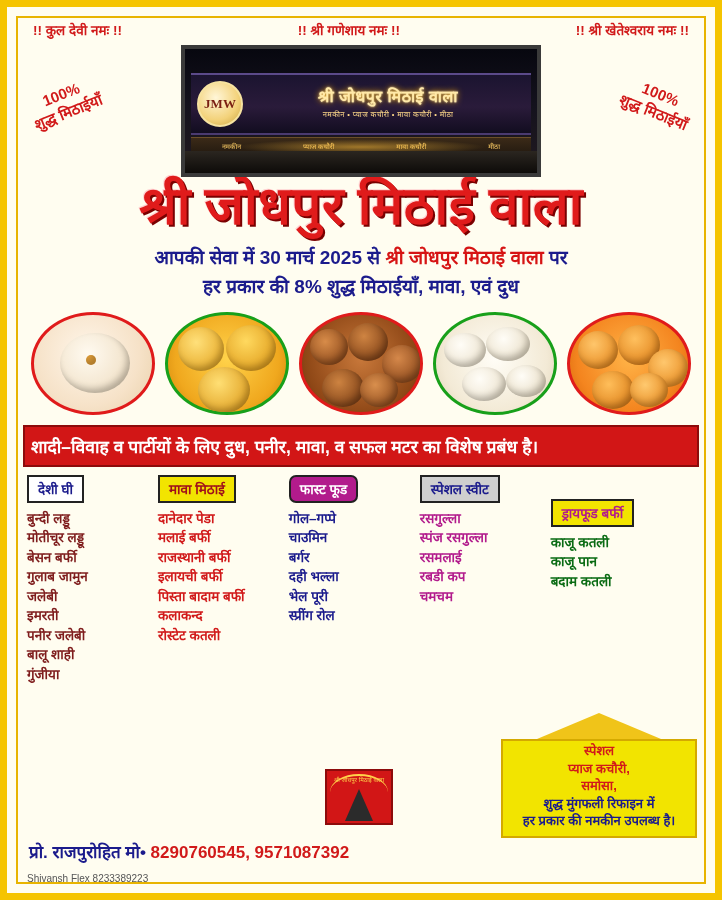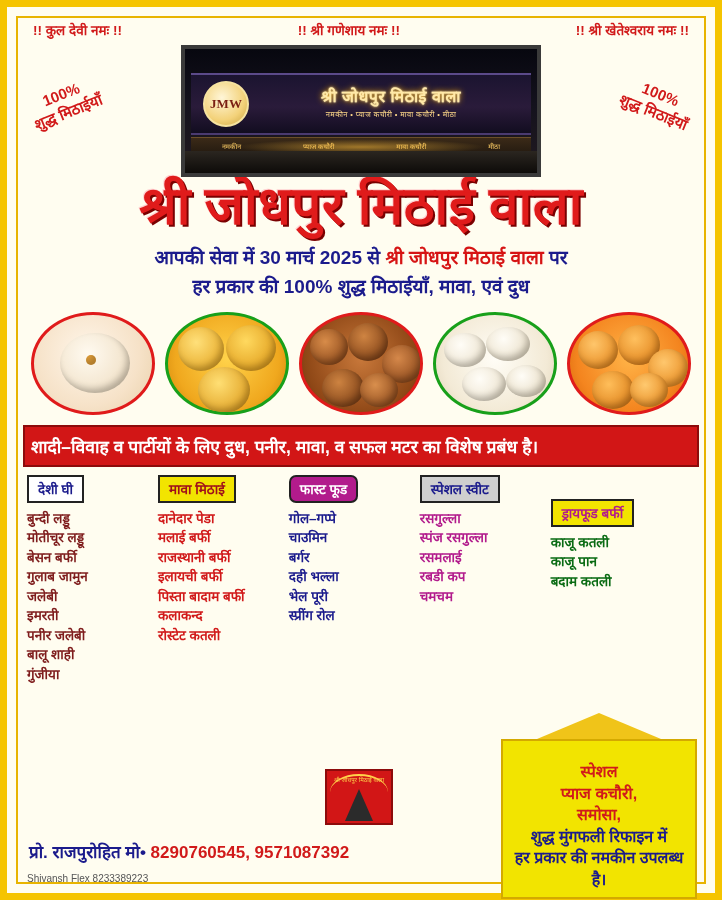--- a/index.html
+++ b/index.html
@@ -53,21 +53,21 @@
     position:absolute; inset:0;
     background:linear-gradient(180deg,#07070f 0%, #14121d 45%, #221a20 100%);
   }
   .sign-board {
     position:absolute; left:6px; right:6px; top:24px; height:62px;
     background:linear-gradient(180deg,#1b1430 0%, #2a1b3a 55%, #120d20 100%);
     border-top:2px solid #5b4a8a; border-bottom:2px solid #4a3a70;
     display:flex; align-items:center;
   }
   .logo-circle {
-    width:46px; height:46px; margin-left:12px; border-radius:50%;
+    width:46px; height:46px; margin-left:6px; border-radius:50%;
     background:radial-gradient(circle at 40% 35%, #fff6d8, #f3d27a 60%, #c8a13c);
     border:2px solid #f6e3a0;
     display:flex; align-items:center; justify-content:center;
     font-size:13px; font-weight:bold; color:#7a1f12;
     font-family:"Liberation Serif", serif;
     flex:0 0 auto;
   }
   .sign-text {
     flex:1; text-align:center; padding-left:2px;
   }
@@ -185,22 +185,22 @@
   }
   .pyr-top {
     width:0; height:0; margin:0 auto;
     border-left:62px solid transparent;
     border-right:62px solid transparent;
     border-bottom:26px solid #f0c419;
   }
   .pyr-body {
     background:#f2e400;
     border:2px solid #d4a900;
-    padding:20px 6px 6px 6px;
-    font-size:16px; font-weight:bold; color:#d11a1a;
+    padding:1px 6px 6px 6px;
+    font-size:13px; font-weight:bold; color:#d11a1a;
     line-height:1.35;
   }
   .pyr-body .blue { color:#1b1b8c; }
 
   
   .namaste {
     position:absolute; left:318px; top:762px;
     width:68px; height:56px;
     background:#d21616;
     border:2px solid #8d0b0b;
@@ -273,21 +273,21 @@
       <span>मीठा</span>
     </div>
     <div class="glow"></div>
     <div class="street"></div>
   </div>
 
   <div class="main-title">श्री जोधपुर मिठाई वाला</div>
 
   <div class="offer">
     <span>आपकी सेवा में 30 मार्च 2025 से </span><span class="hl">श्री जोधपुर मिठाई वाला</span><span> पर</span><br>
-    <span>हर प्रकार की 100% शुद्ध मिठाईयाँ, मावा, एवं दुध</span><br>
+    <span>हर प्रकार की 8% शुद्ध मिठाईयाँ, मावा, एवं दुध</span><br>
   </div>
 
   <div class="sweets">
     <div class="sweet r sw1">
       <span class="blobs">
         <i style="width:70px;height:60px;left:26px;top:18px;background:radial-gradient(circle at 40% 35%,#fffaf0,#ecd9bb);"></i>
         <i style="width:10px;height:10px;left:52px;top:40px;background:#e8a33a;"></i>
       </span>
     </div>
     <div class="sweet sw2">

